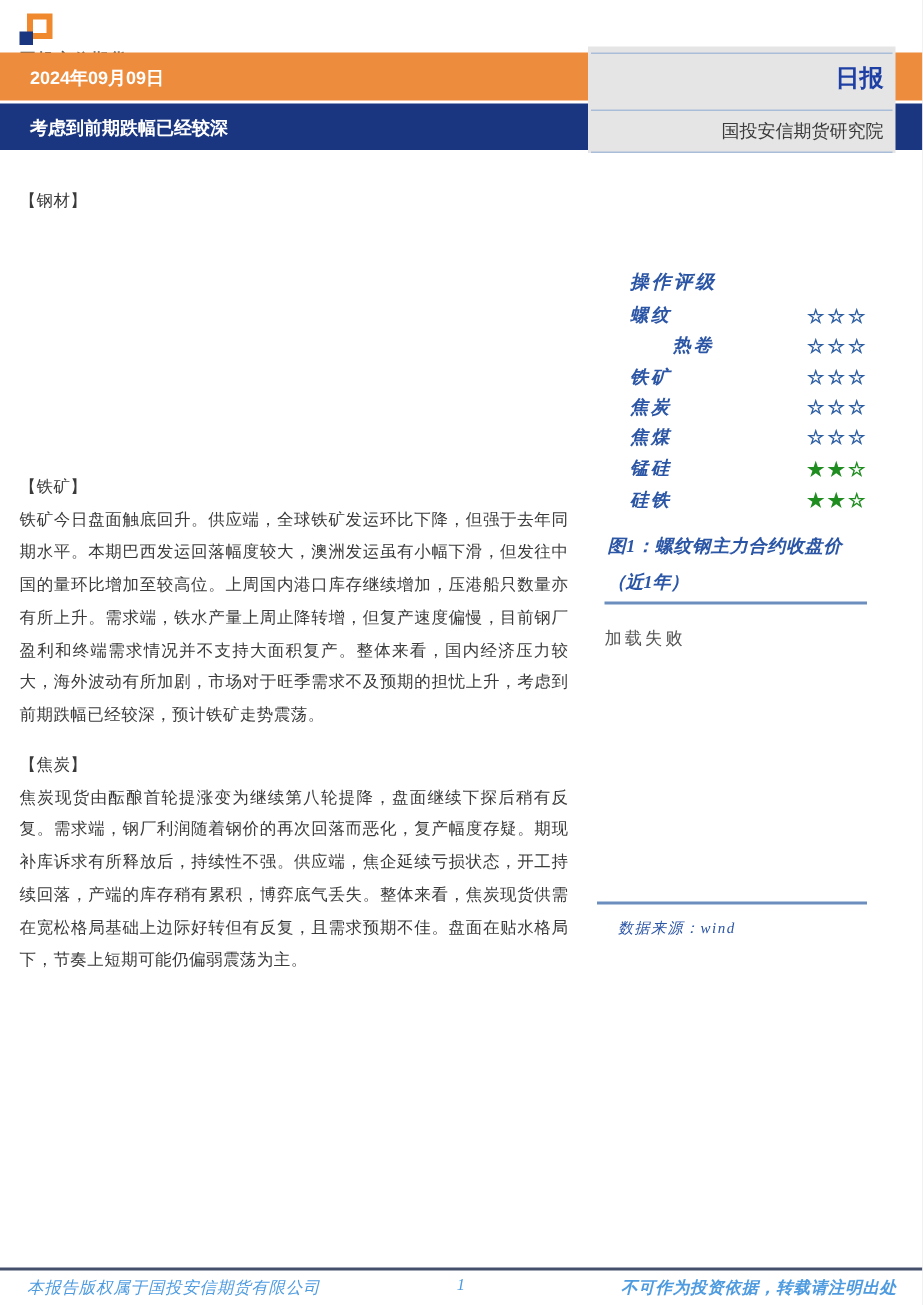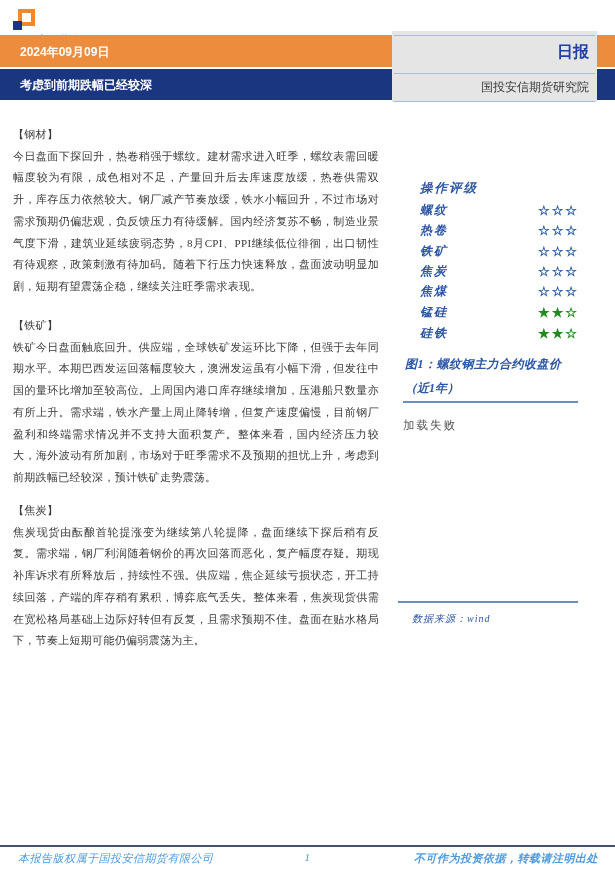--- a/index.html
+++ b/index.html
@@ -91,38 +91,37 @@
   <div class="info-box">
     <div class="info-line line-top"></div>
     <div class="report-type">日报</div>
     <div class="info-line line-mid"></div>
     <div class="institute">国投安信期货研究院</div>
     <div class="info-line line-bot"></div>
   </div>
 
   <div class="section sec-1">
     <div class="sec-title">【钢材】</div>
-    <div class="sec-body">今日盘面下探回升，热卷稍强于螺纹。建材需求进入旺季，螺纹表需回暖幅度较为有限，成色相对不足，产量回升后去库速度放缓，热卷供需双升，库存压力依然较大。钢厂减产节奏放缓，铁水小幅回升，不过市场对需求预期仍偏悲观，负反馈压力有待缓解。国内经济复苏不畅，制造业景气度下滑，建筑业延续疲弱态势，8月CPI、PPI继续低位徘徊，出口韧性有待观察，政策刺激有待加码。随着下行压力快速释放，盘面波动明显加剧，短期有望震荡企稳，继续关注旺季需求表现。</div>
   </div>
   <div class="section sec-3">
     <div class="sec-title">【焦炭】</div>
     <div class="sec-body">焦炭现货由酝酿首轮提涨变为继续第八轮提降，盘面继续下探后稍有反复。需求端，钢厂利润随着钢价的再次回落而恶化，复产幅度存疑。期现补库诉求有所释放后，持续性不强。供应端，焦企延续亏损状态，开工持续回落，产端的库存稍有累积，博弈底气丢失。整体来看，焦炭现货供需在宽松格局基础上边际好转但有反复，且需求预期不佳。盘面在贴水格局下，节奏上短期可能仍偏弱震荡为主。</div>
   </div>
   <div class="section sec-2">
     <div class="sec-title">【铁矿】</div>
     <div class="sec-body">铁矿今日盘面触底回升。供应端，全球铁矿发运环比下降，但强于去年同期水平。本期巴西发运回落幅度较大，澳洲发运虽有小幅下滑，但发往中国的量环比增加至较高位。上周国内港口库存继续增加，压港船只数量亦有所上升。需求端，铁水产量上周止降转增，但复产速度偏慢，目前钢厂盈利和终端需求情况并不支持大面积复产。整体来看，国内经济压力较大，海外波动有所加剧，市场对于旺季需求不及预期的担忧上升，考虑到前期跌幅已经较深，预计铁矿走势震荡。</div>
   </div>
 
   <div class="ratings-title">操作评级</div>
 
   <div class="rating-row" style="top:200px;">
     <span class="rating-name">螺纹</span>
     <span class="rating-stars stars-blue">☆☆☆</span>
   </div>
-  <div class="rating-row" style="top:220px;">
+  <div class="rating-row" style="top:220px;text-align:center;">
     <span class="rating-name">热卷</span>
     <span class="rating-stars stars-blue">☆☆☆</span>
   </div>
   <div class="rating-row" style="top:241px;">
     <span class="rating-name">铁矿</span>
     <span class="rating-stars stars-blue">☆☆☆</span>
   </div>
   <div class="rating-row" style="top:261px;">
     <span class="rating-name">焦炭</span>
     <span class="rating-stars stars-blue">☆☆☆</span>

